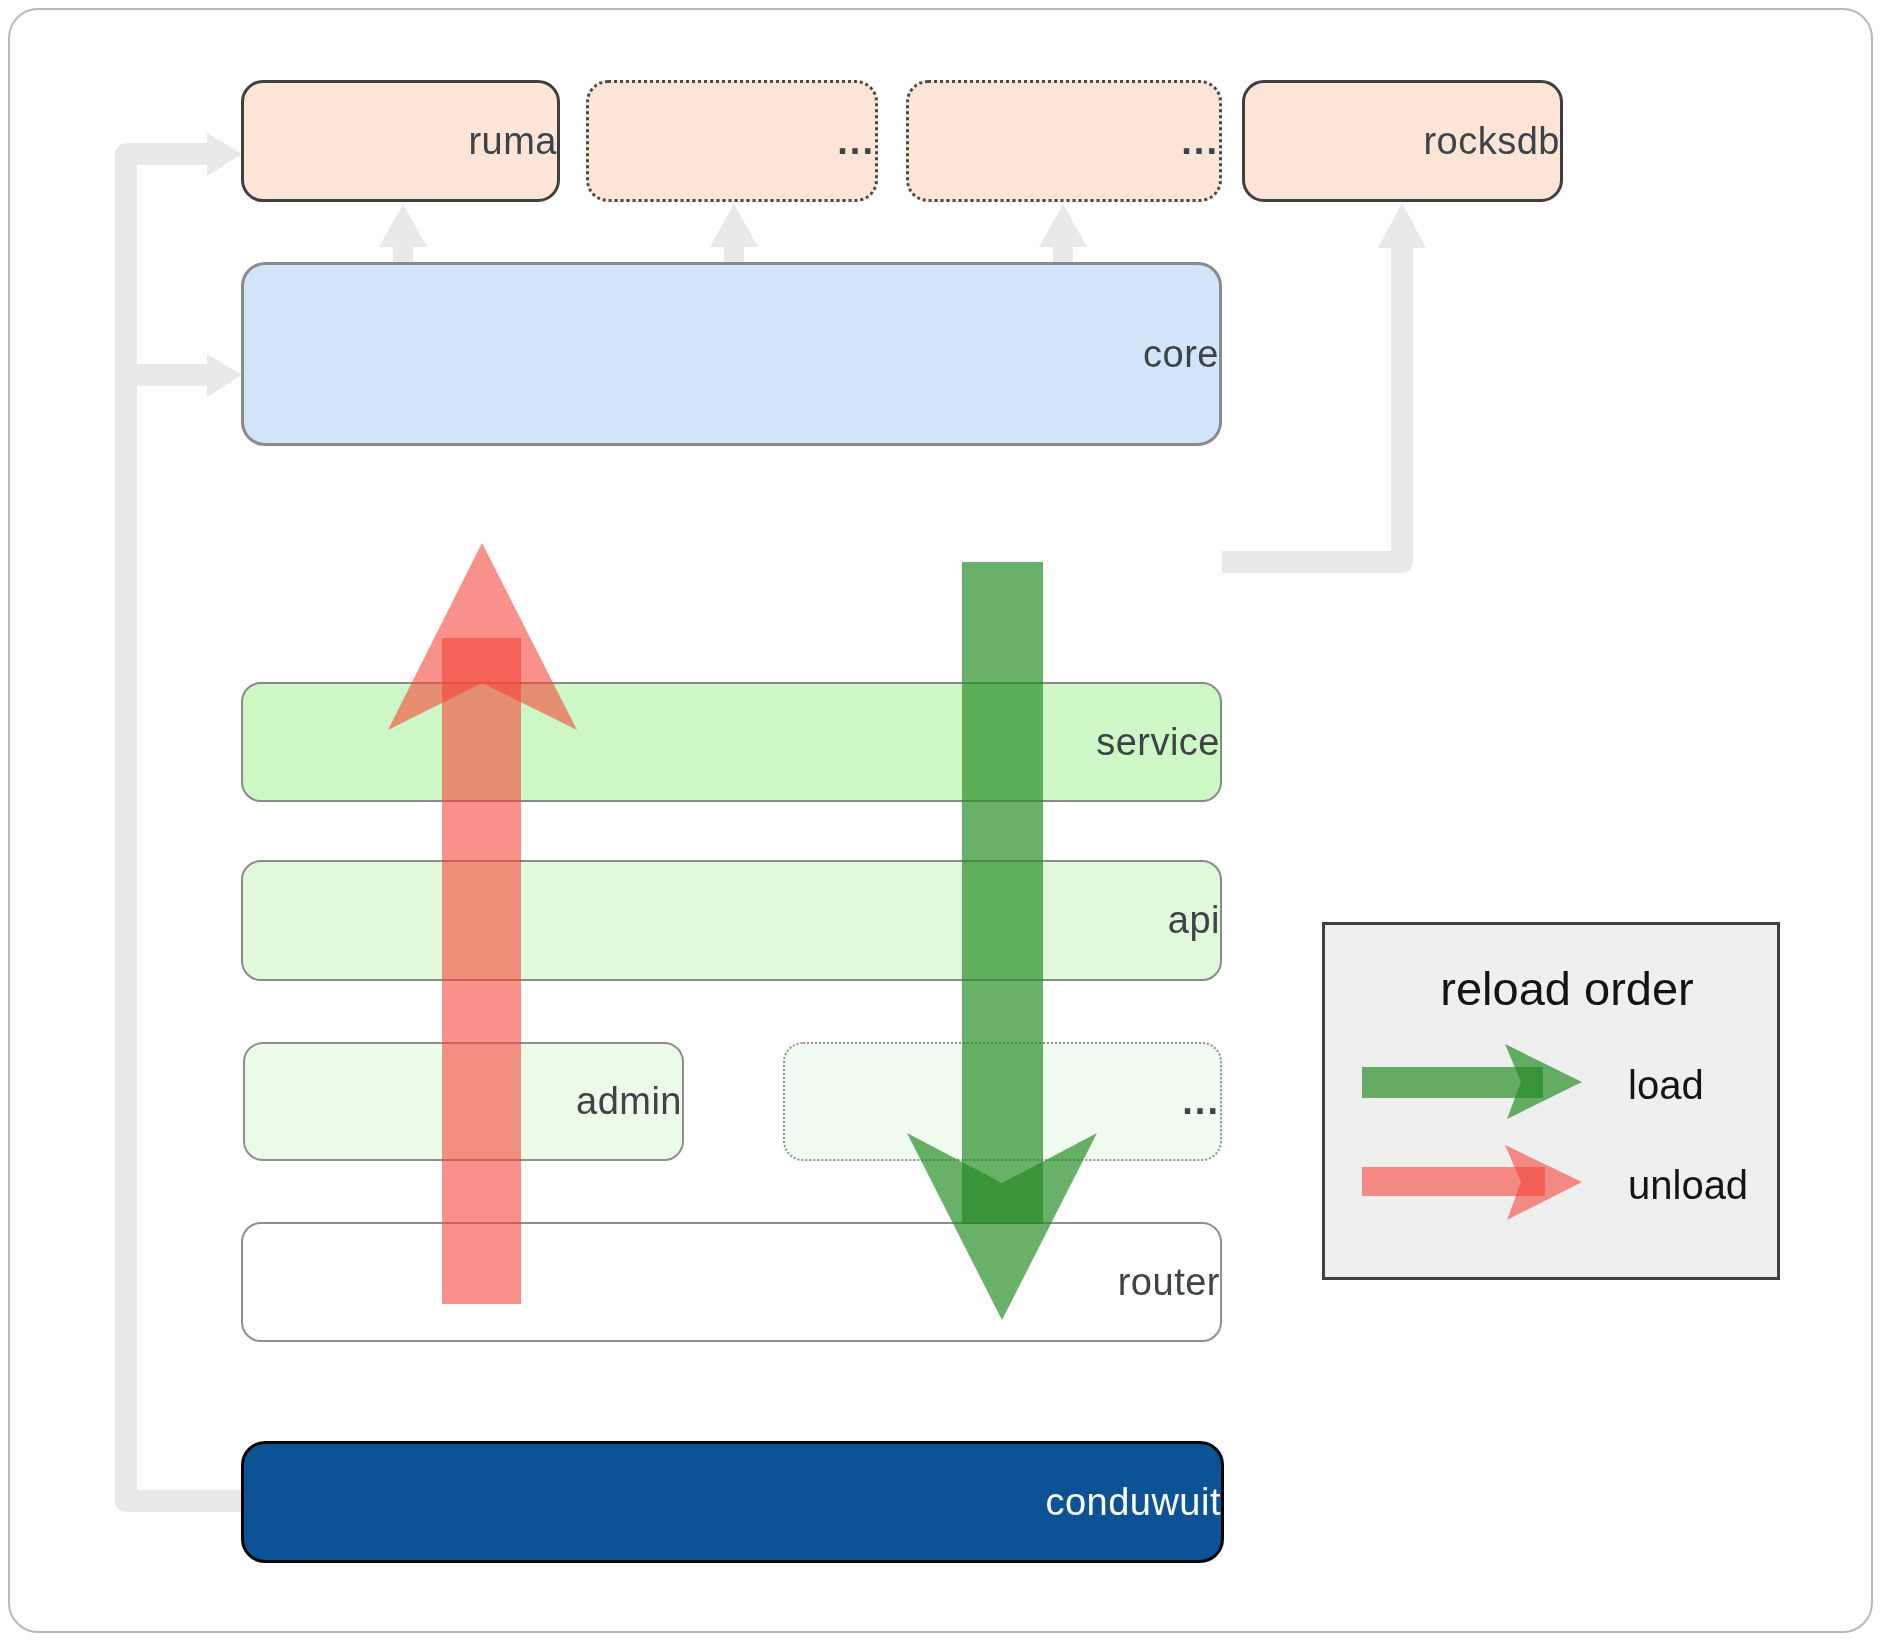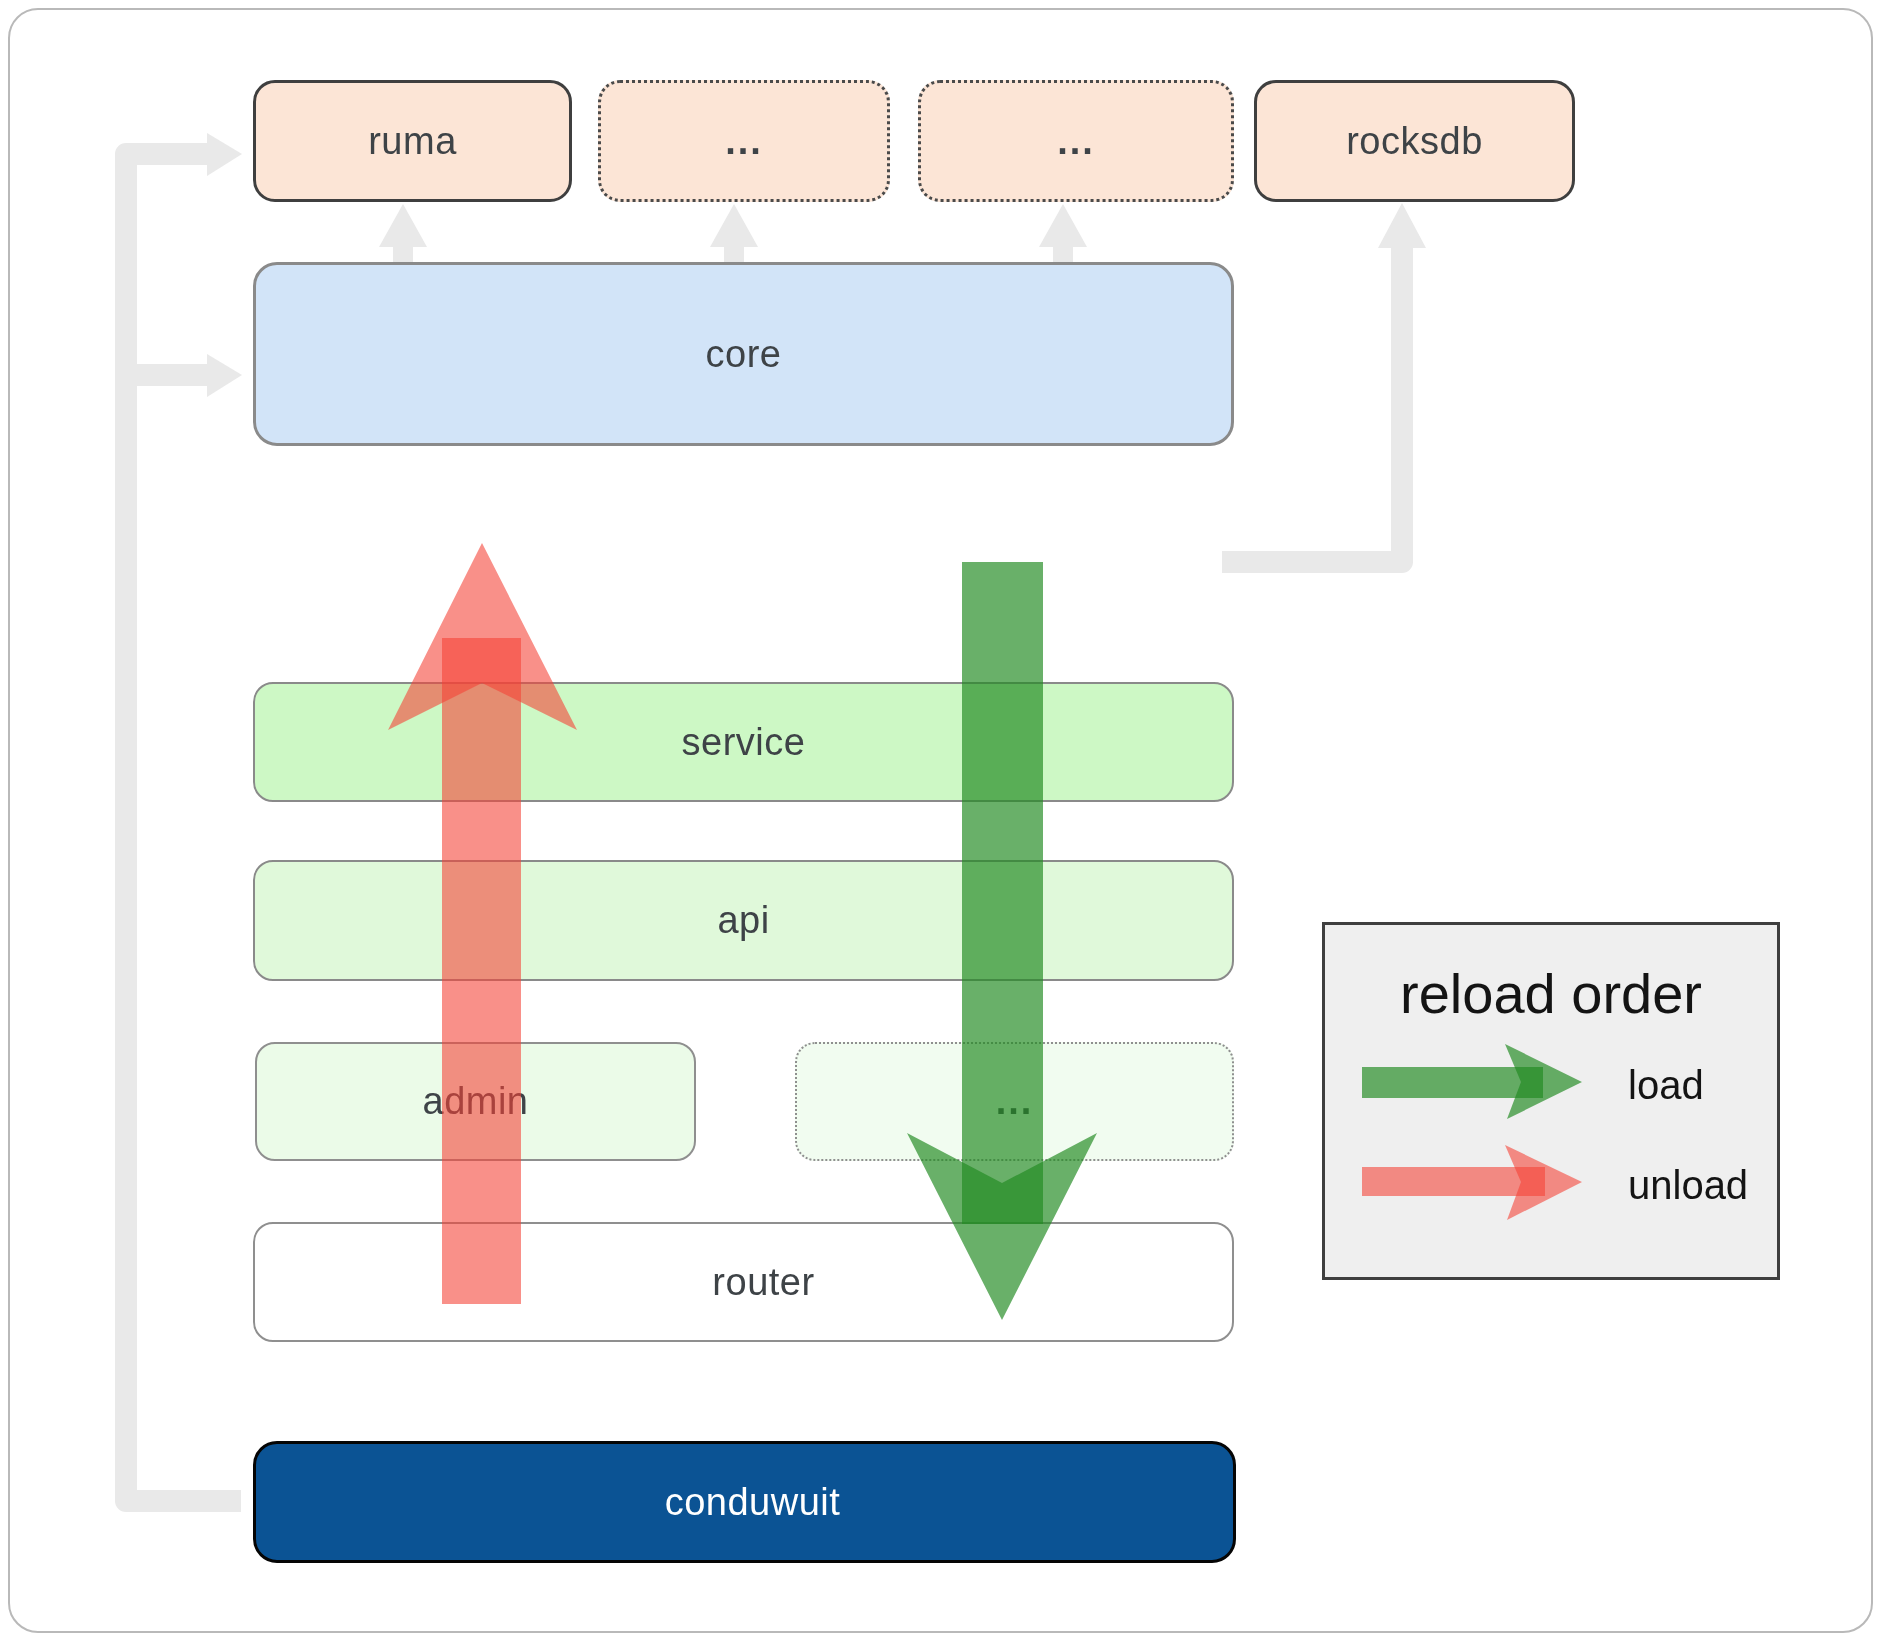--- a/index.html
+++ b/index.html
@@ -23,26 +23,25 @@
     position: absolute;
     left: 0; top: 0;
     width: 1883px; height: 1643px;
     pointer-events: none;
   }
   .box {
     position: absolute;
     box-sizing: border-box;
     display: flex;
     align-items: center;
-    justify-content: center;
+    justify-content: flex-end;
     font-size: 38px;
     color: #3e4347;
     border-radius: 22px;
     letter-spacing: 0.5px;
-    margin-left: 12px;
   }
   .peach  { background: #fce5d6; border: 3px solid #3f3f3f; }
   .peach.dotted { border: 3px dotted #4a4a4a; }
   .dots-label { font-weight: bold; letter-spacing: 2px; }
 
   .ruma      { left: 241px;  top: 80px;   width: 319px; height: 122px; }
   .dots-left { left: 586px;  top: 80px;   width: 292px; height: 122px; }
   .dots-right{ left: 906px;  top: 80px;   width: 316px; height: 122px; }
   .rocksdb   { left: 1242px; top: 80px;   width: 321px; height: 122px; }
 
@@ -70,22 +69,23 @@
     width: 458px; height: 358px;
     background: #efefef;
     border: 3px solid #3f3f3f;
     box-sizing: border-box;
   }
   .legend-title {
     position: absolute;
     left: 0; top: 36px;
     width: 100%;
     text-align: center;
-    font-size: 56px;
+    font-size: 47px;
     color: #141414;
+    padding-left: 16px;
   }
   .legend-label {
     position: absolute;
     left: 303px;
     font-size: 40px;
     color: #141414;
   }
   .legend-label.load   { top: 138px; }
   .legend-label.unload { top: 238px; }
 </style>

